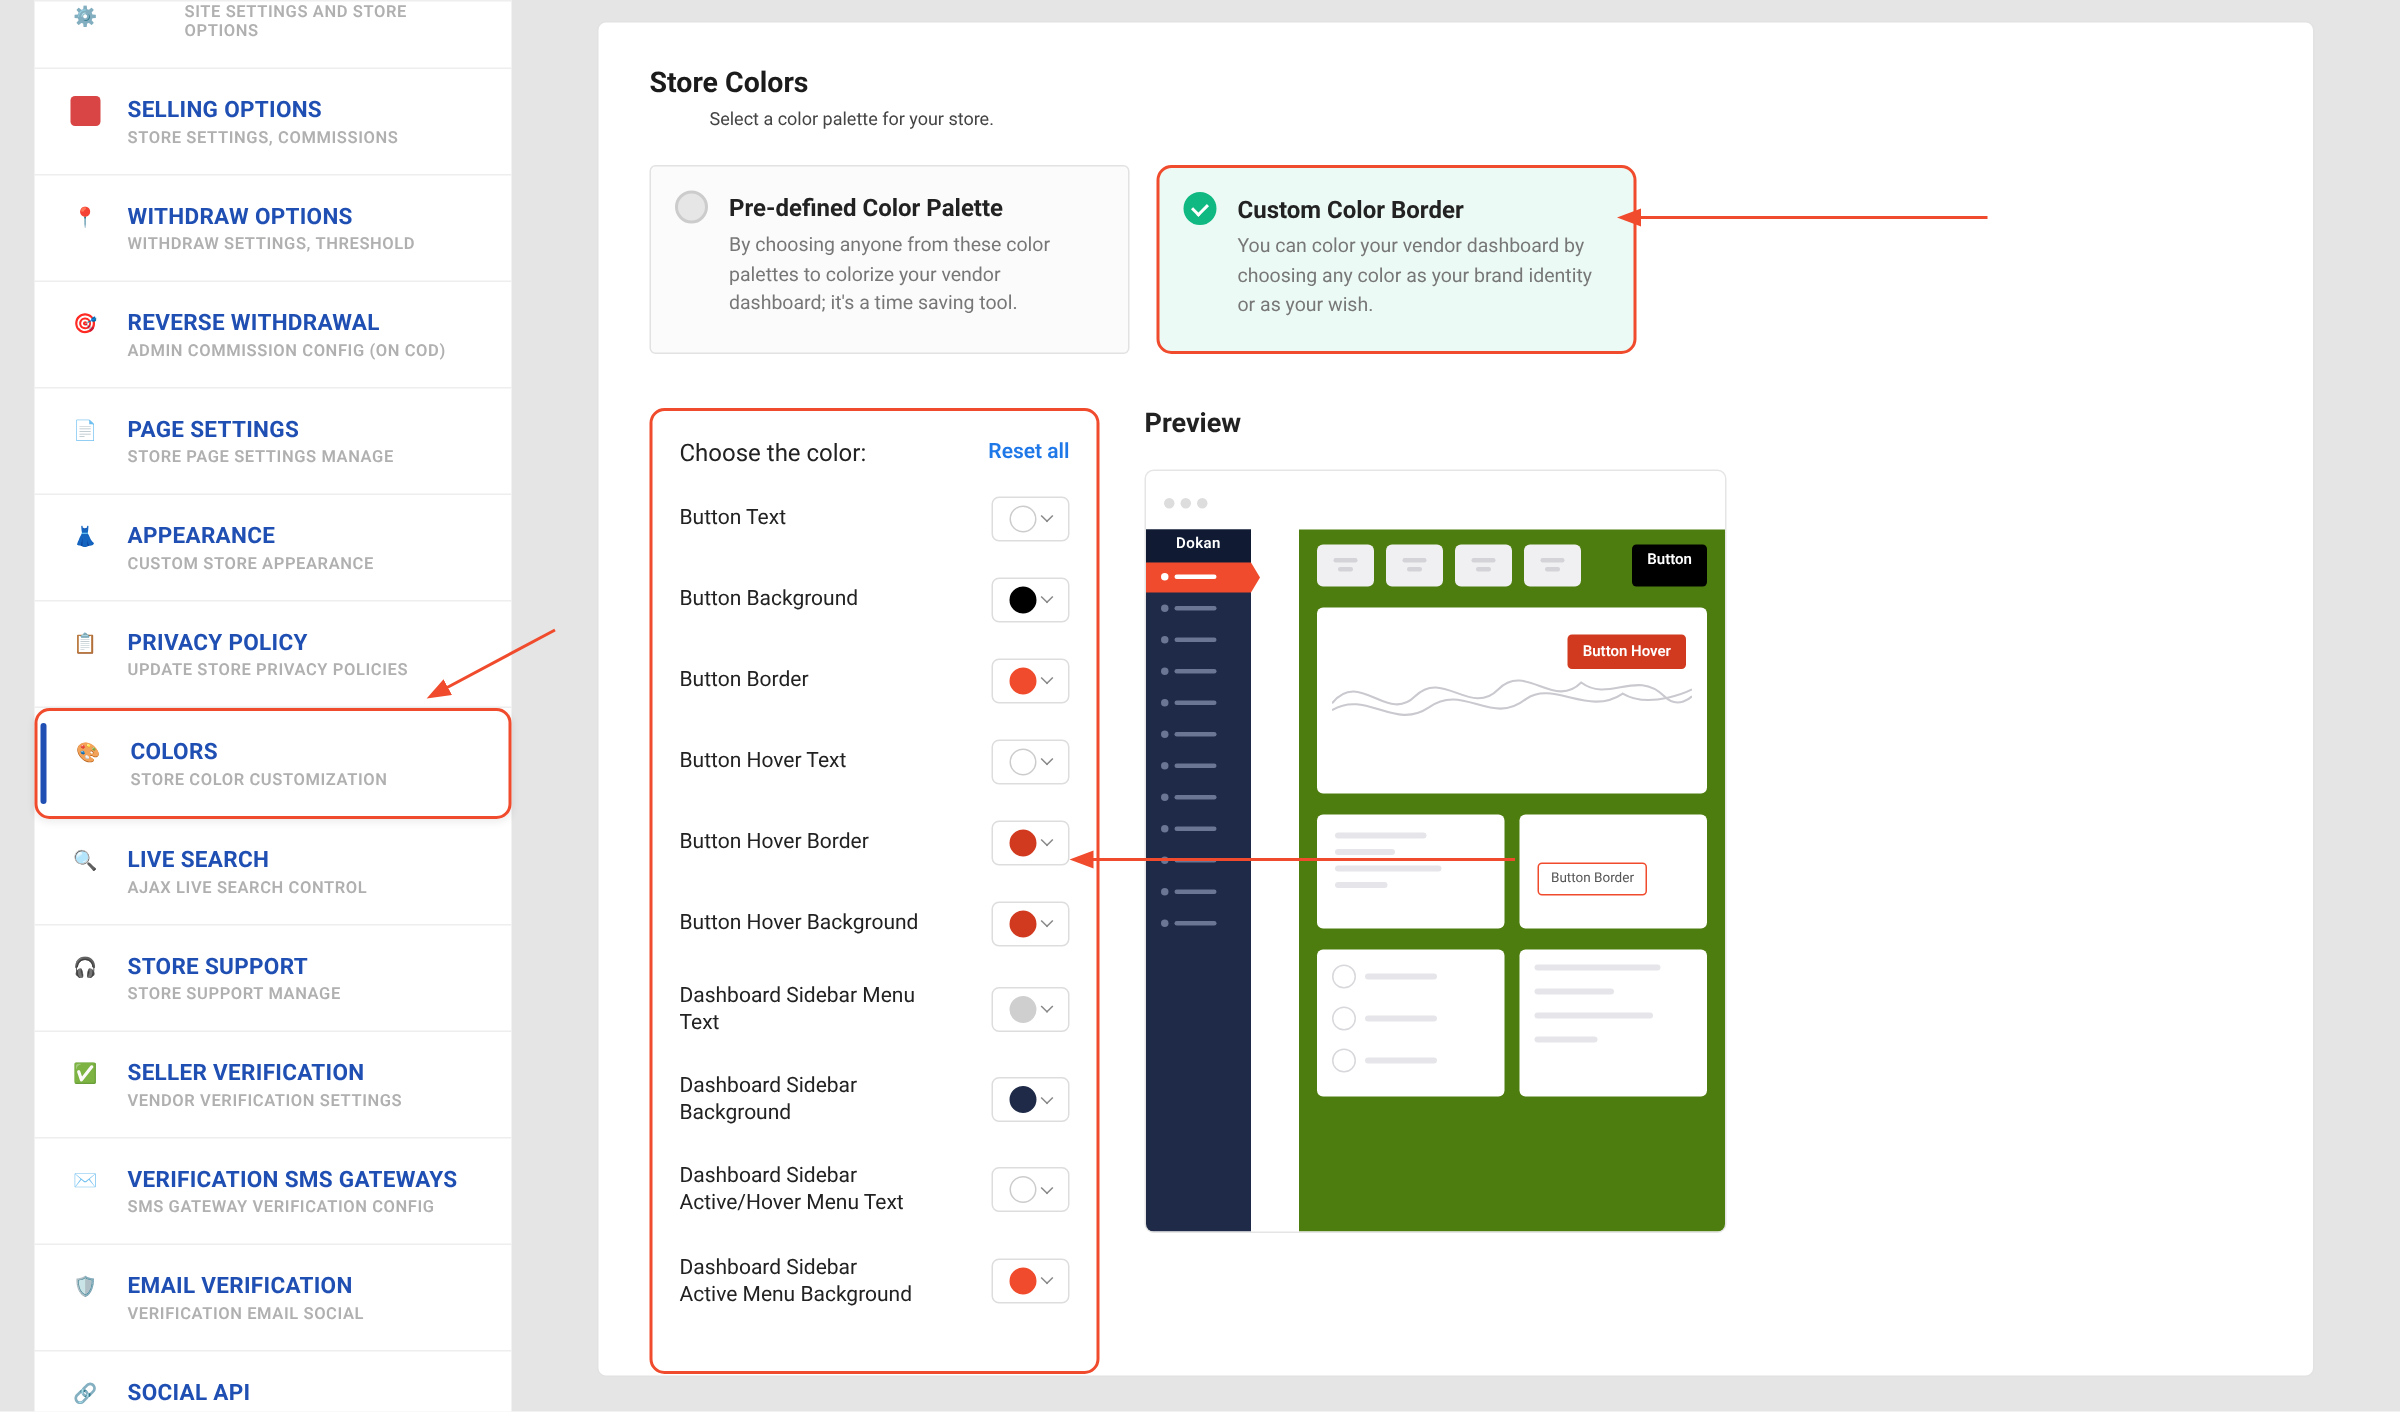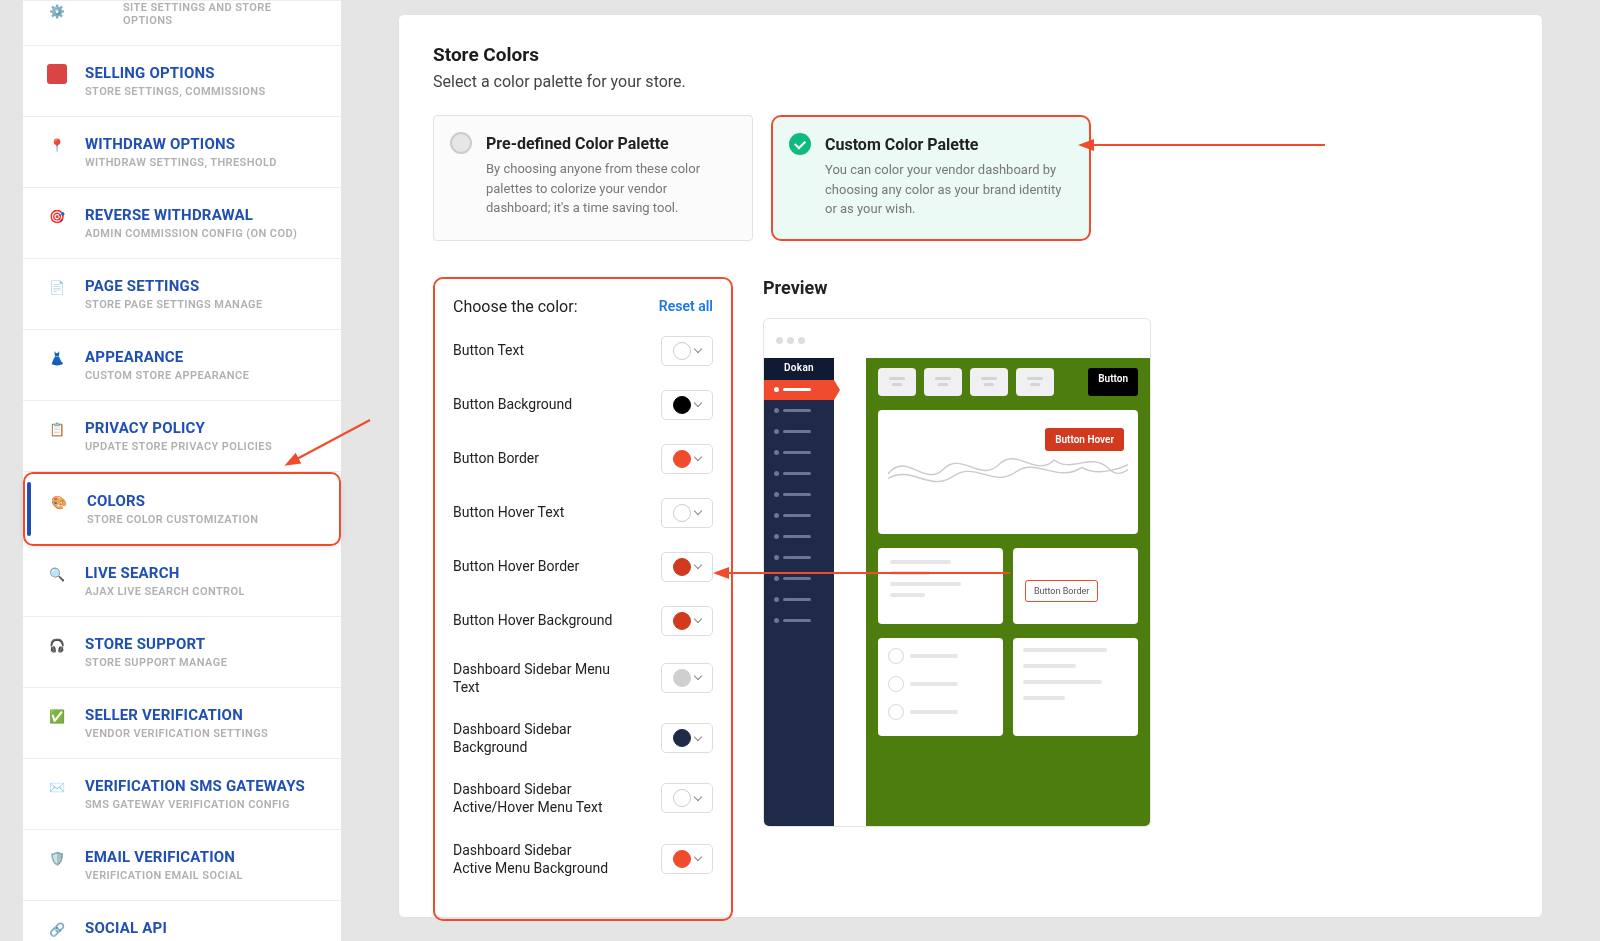--- a/index.html
+++ b/index.html
@@ -83,23 +83,24 @@
   border-radius: 6px;
   padding: 28px 34px;
 }
 .main h2 {
   font-size: 19px;
   font-weight: 700;
   color: #1b1b1b;
   margin-bottom: 6px;
 }
 .main .desc {
-  font-size: 16px;
+  font-size: 12px;
   color: #444;
   margin-bottom: 24px;
+  margin-left: 40px;
 }
 
 .palette-row {
   display: flex;
   gap: 18px;
   margin-bottom: 36px;
 }
 .palette-card {
   flex: 1;
   border: 1px solid #e2e2e2;
@@ -347,21 +348,21 @@
   <div class="desc">Select a color palette for your store.</div>
 
   <div class="palette-row">
     <div class="palette-card" style="max-width:320px;">
       <div class="radio"></div>
       <div class="pc-title">Pre-defined Color Palette</div>
       <div class="pc-desc">By choosing anyone from these color palettes to colorize your vendor dashboard; it's a time saving tool.</div>
     </div>
     <div class="palette-card selected" style="max-width:320px;">
       <div class="radio"></div>
-      <div class="pc-title">Custom Color Palette</div>
+      <div class="pc-title">Custom Color Border</div>
       <div class="pc-desc">You can color your vendor dashboard by choosing any color as your brand identity or as your wish.</div>
     </div>
   </div>
 
   <div class="lower">
     <div class="choose-panel">
       <div class="choose-head">
         <div class="ch-title">Choose the color:</div>
         <div class="reset">Reset all</div>
       </div>

